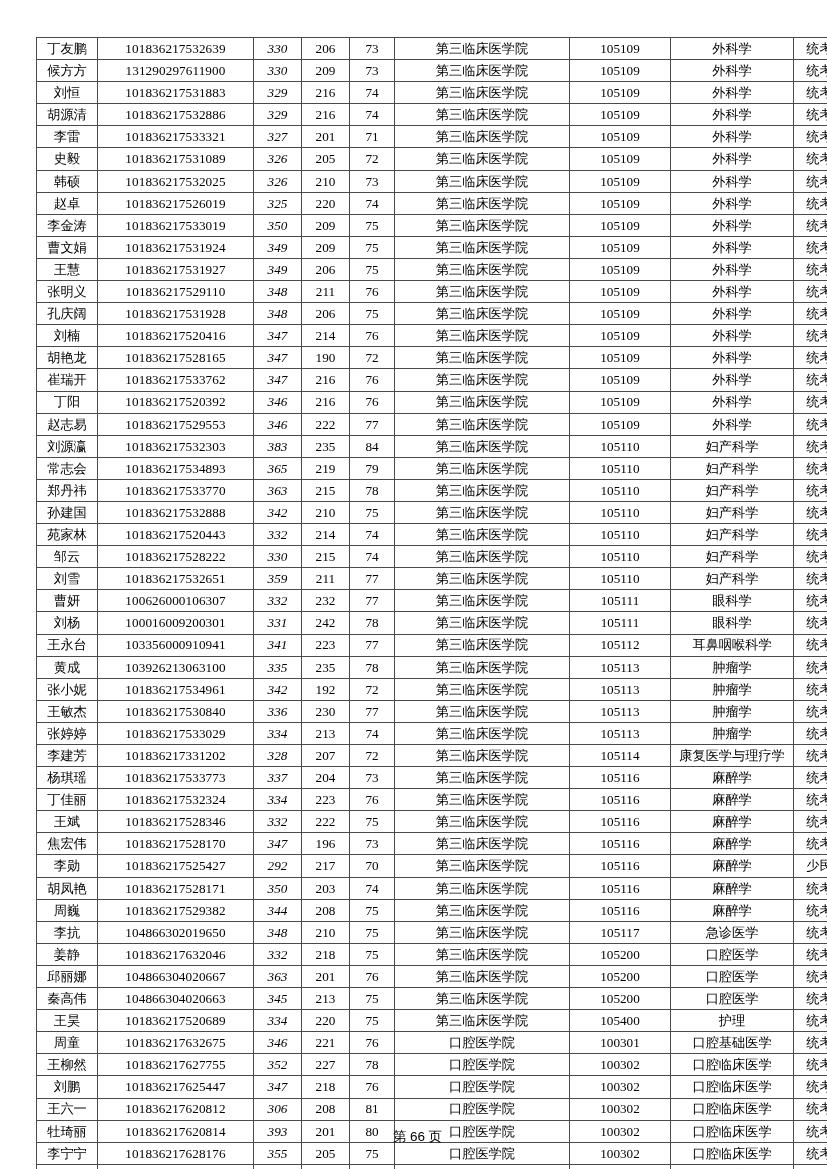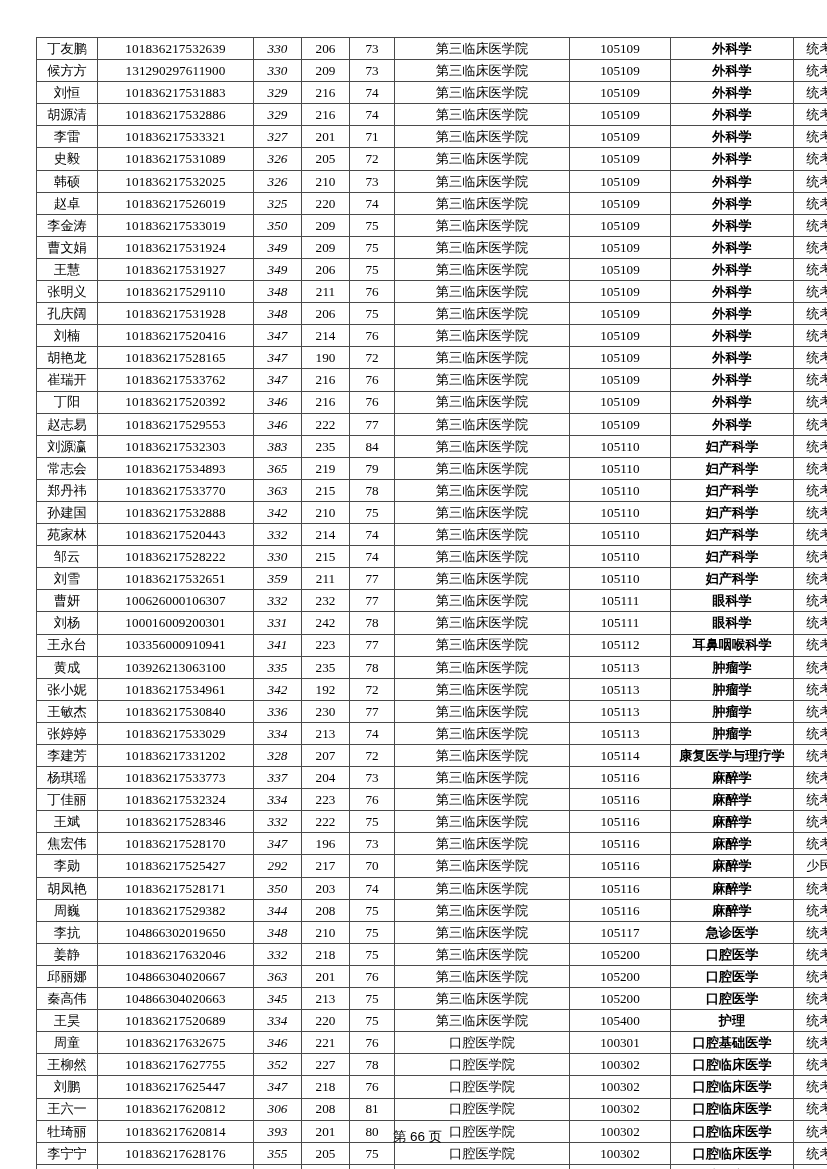--- a/index.html
+++ b/index.html
@@ -46,21 +46,21 @@
     font-size: 13.2px;
     font-family: "Liberation Serif", "DejaVu Serif", serif;
   }
   td.c-name   { width: 56px; }
   td.c-id     { width: 151px; font-family: "Liberation Sans", sans-serif; font-size: 13.4px; letter-spacing: 0.1px; margin-top: 27px; }
   td.c-s1     { width: 43px;  font-family: "Liberation Sans", sans-serif; font-size: 13.4px; font-style: italic; }
   td.c-s2     { width: 43px;  font-family: "Liberation Sans", sans-serif; font-size: 13.4px; }
   td.c-s3     { width: 40px;  font-family: "Liberation Sans", sans-serif; font-size: 13.4px; margin-top: 17px; }
   td.c-college{ width: 170px; }
   td.c-code   { width: 96px;  font-family: "Liberation Sans", sans-serif; font-size: 13.4px; }
-  td.c-major  { width: 118px; font-weight: bold; }
+  td.c-major  { width: 118px; }
   td.c-type   { width: 47px; }
   #footer {
     position: absolute;
     left: 0;
     top: 1128px;
     width: 827px;
     text-align: center;
     font-size: 13.5px;
     font-family: "Liberation Serif", "DejaVu Serif", serif;
   }

